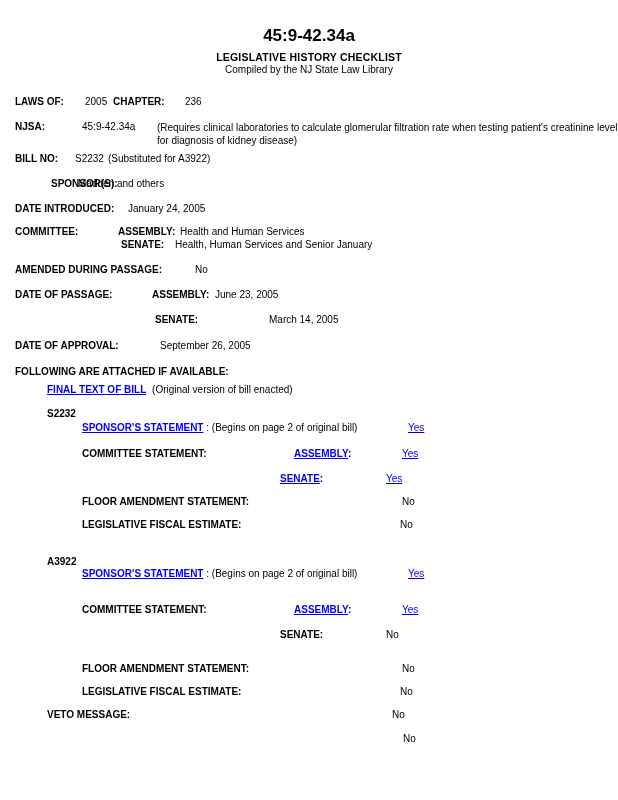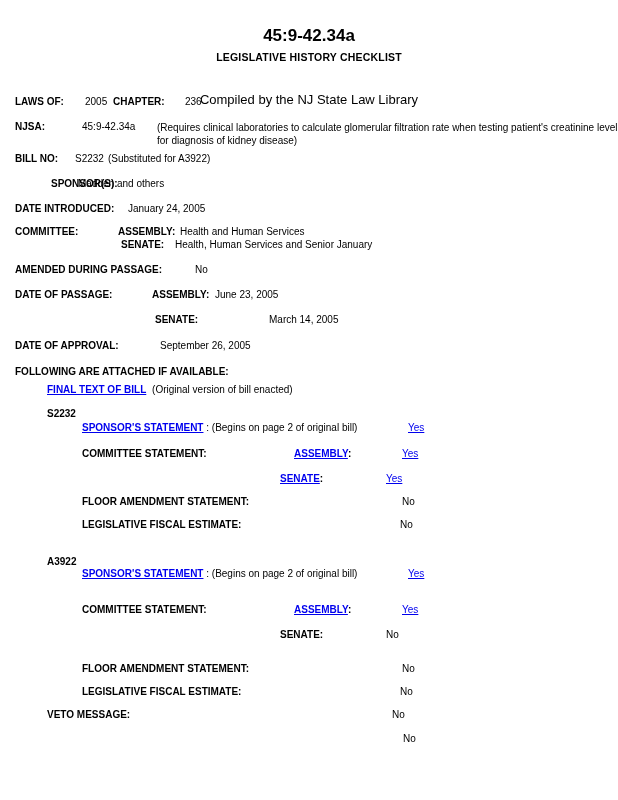--- a/index.html
+++ b/index.html
@@ -11,21 +11,21 @@
     font-family: "Liberation Sans", sans-serif;
     font-size: 10px;
     color: #000000;
     overflow: hidden;
   }
   .abs { position: absolute; white-space: nowrap; line-height: 12px; }
   .center { position: absolute; left: 0; width: 618px; text-align: center; white-space: nowrap; }
   .b { font-weight: bold; }
   .statute { font-size: 17px; font-weight: bold; }
   .doctitle { font-size: 10.5px; font-weight: bold; letter-spacing: 0.2px; text-align: center; }
-  .subtitle { font-size: 13px; margin-top: 28px; }
+  .subtitle { font-size: 10px; }
   .lnk { color: #0000EE; font-weight: bold; text-decoration: underline; cursor: pointer; }
   .vlnk { color: #0000EE; text-decoration: underline; cursor: pointer; }
   .desc {
     position: absolute;
     left: 157px; top: 121px; width: 462px;
     white-space: normal; line-height: 13px;
   }
 </style>
 </head>
 <body>

